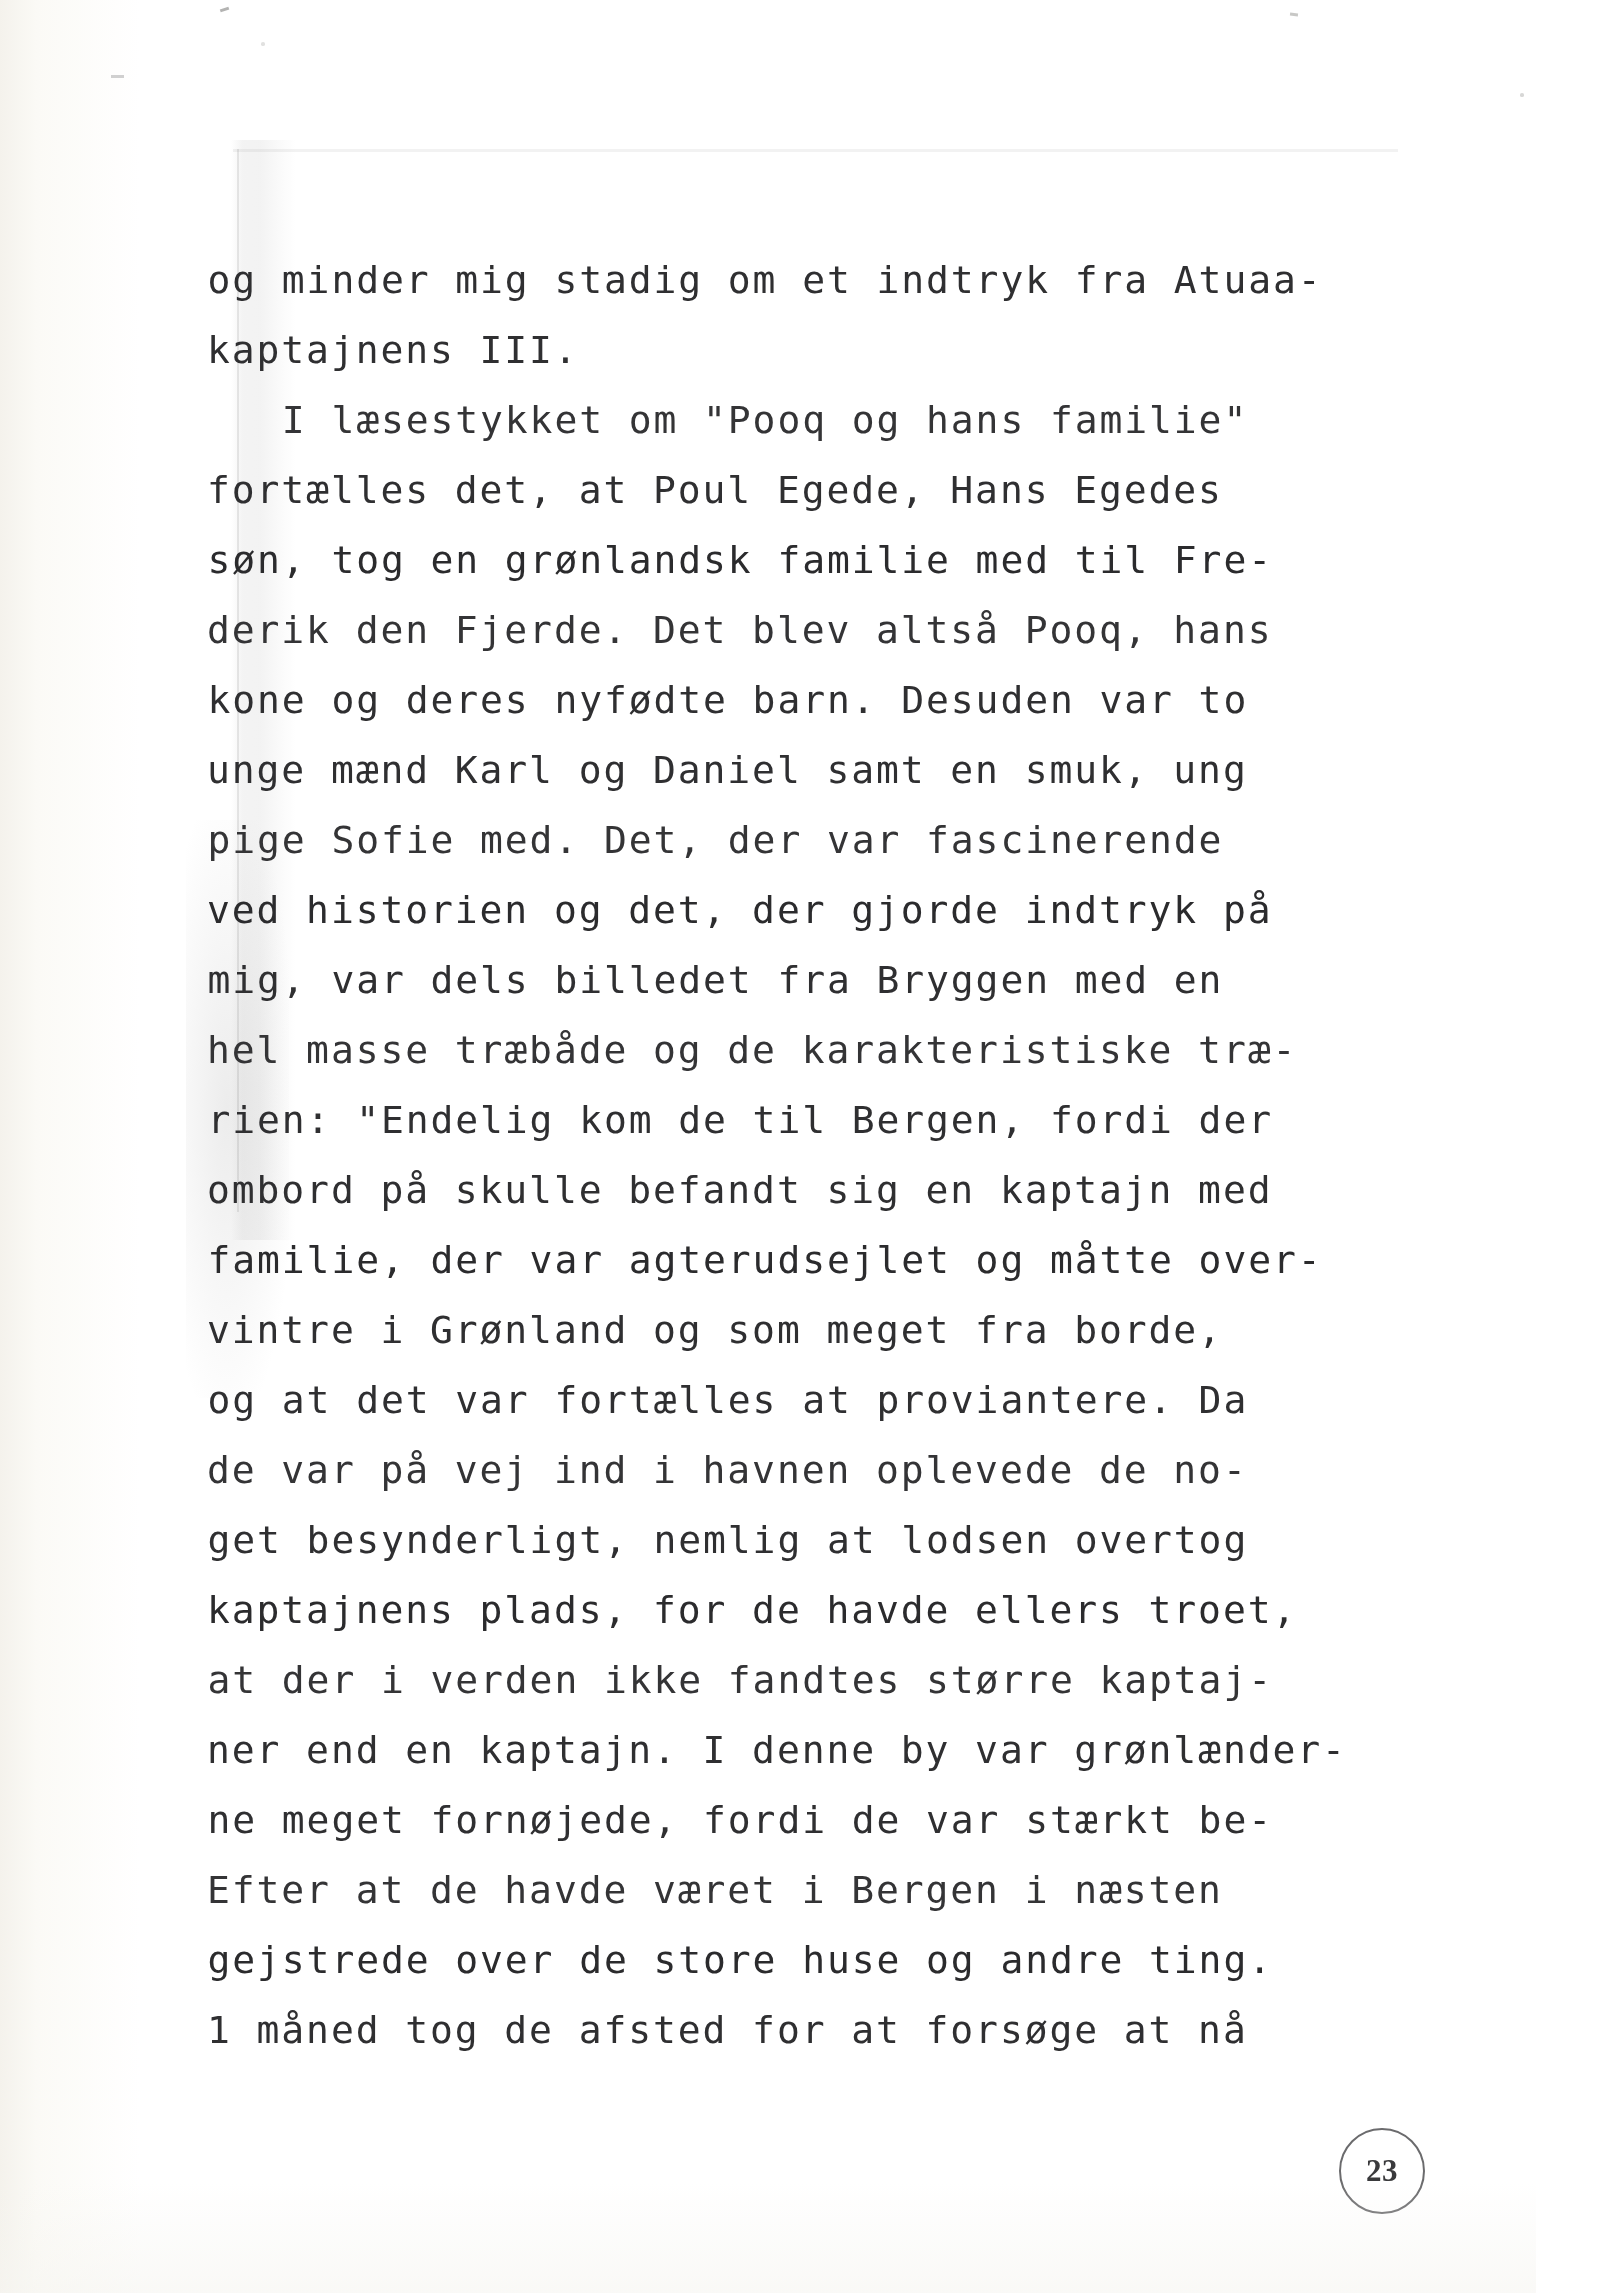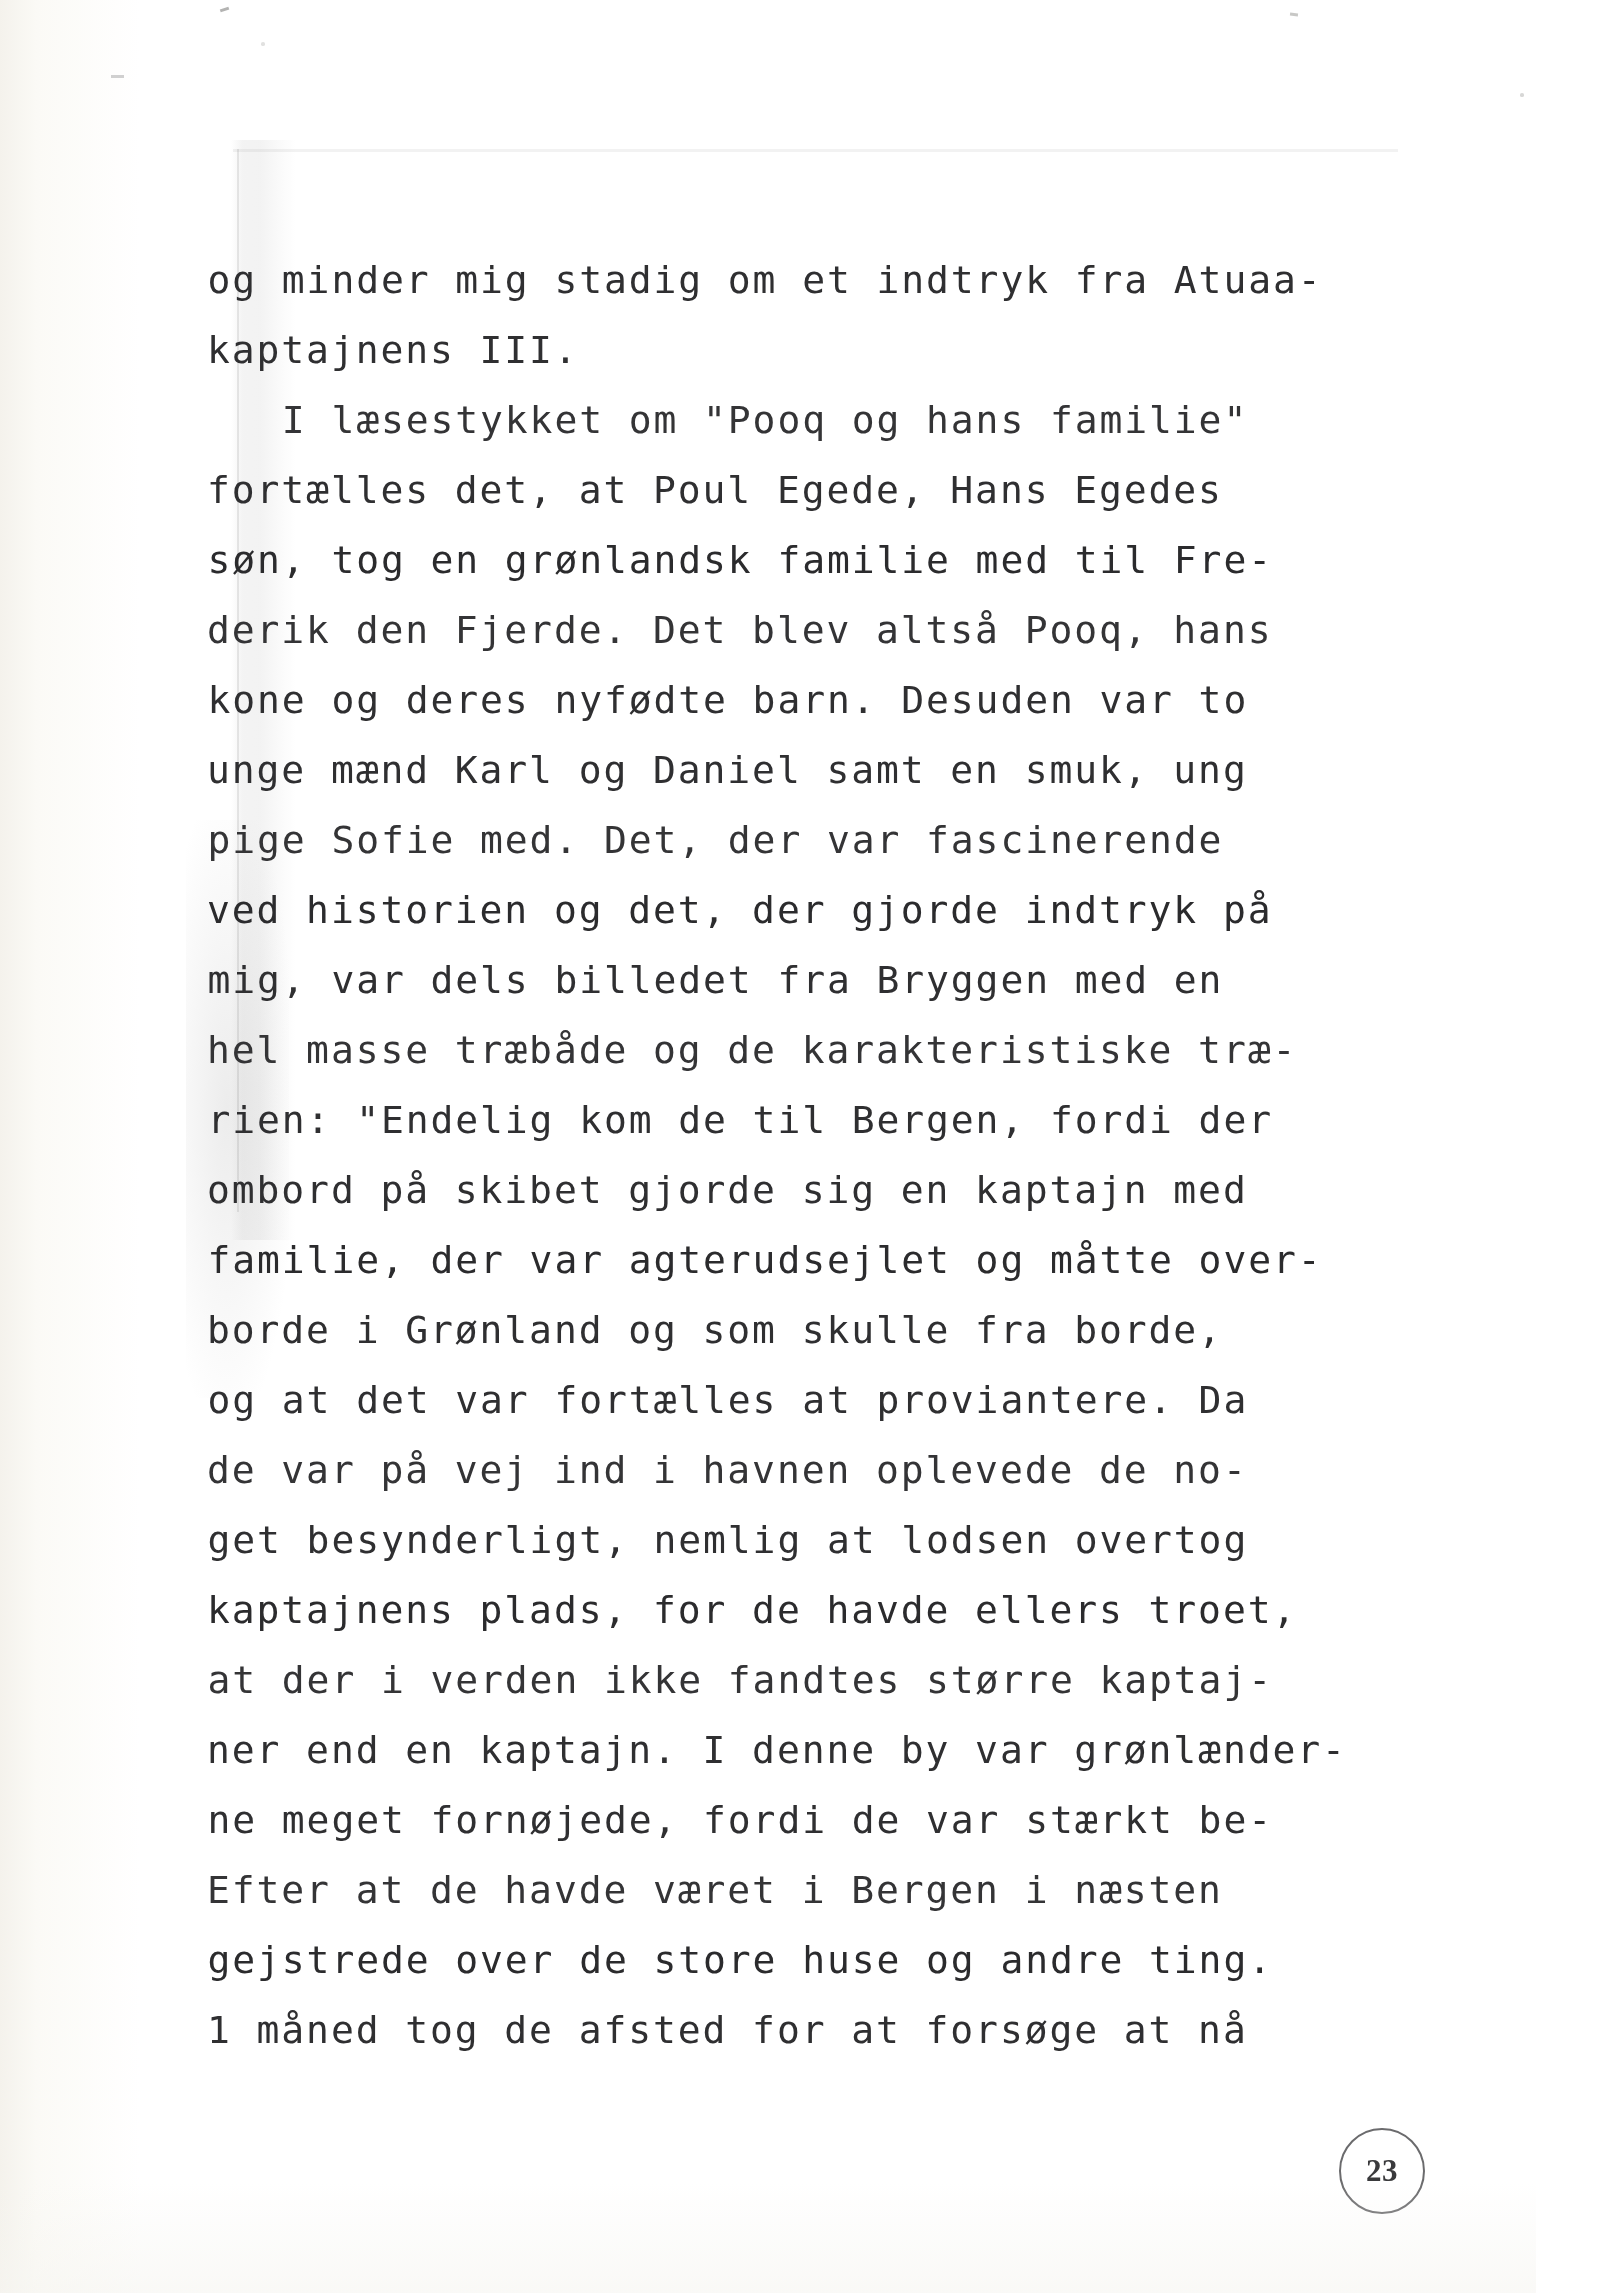--- a/index.html
+++ b/index.html
@@ -167,23 +167,23 @@
     <div class="line">fortælles det, at Poul Egede, Hans Egedes</div>
     <div class="line">søn, tog en grønlandsk familie med til Fre-</div>
     <div class="line">derik den Fjerde. Det blev altså Pooq, hans</div>
     <div class="line">kone og deres nyfødte barn. Desuden var to</div>
     <div class="line">unge mænd Karl og Daniel samt en smuk, ung</div>
     <div class="line">pige Sofie med. Det, der var fascinerende</div>
     <div class="line">ved historien og det, der gjorde indtryk på</div>
     <div class="line">mig, var dels billedet fra Bryggen med en</div>
     <div class="line">hel masse træbåde og de karakteristiske træ-</div>
     <div class="line">rien: "Endelig kom de til Bergen, fordi der</div>
-    <div class="line">ombord på skibet gjorde sig en kaptajn med</div>
+    <div class="line">ombord på skulle befandt sig en kaptajn med</div>
     <div class="line">familie, der var agterudsejlet og måtte over-</div>
-    <div class="line">borde i Grønland og som skulle fra borde,</div>
+    <div class="line">vintre i Grønland og som meget fra borde,</div>
     <div class="line">og at det var fortælles at proviantere. Da</div>
     <div class="line">de var på vej ind i havnen oplevede de no-</div>
     <div class="line">get besynderligt, nemlig at lodsen overtog</div>
     <div class="line">kaptajnens plads, for de havde ellers troet,</div>
     <div class="line">at der i verden ikke fandtes større kaptaj-</div>
     <div class="line">ner end en kaptajn. I denne by var grønlænder-</div>
     <div class="line">ne meget fornøjede, fordi de var stærkt be-</div>
     <div class="line">Efter at de havde været i Bergen i næsten</div>
     <div class="line">gejstrede over de store huse og andre ting.</div>
     <div class="line">1 måned tog de afsted for at forsøge at nå</div>

